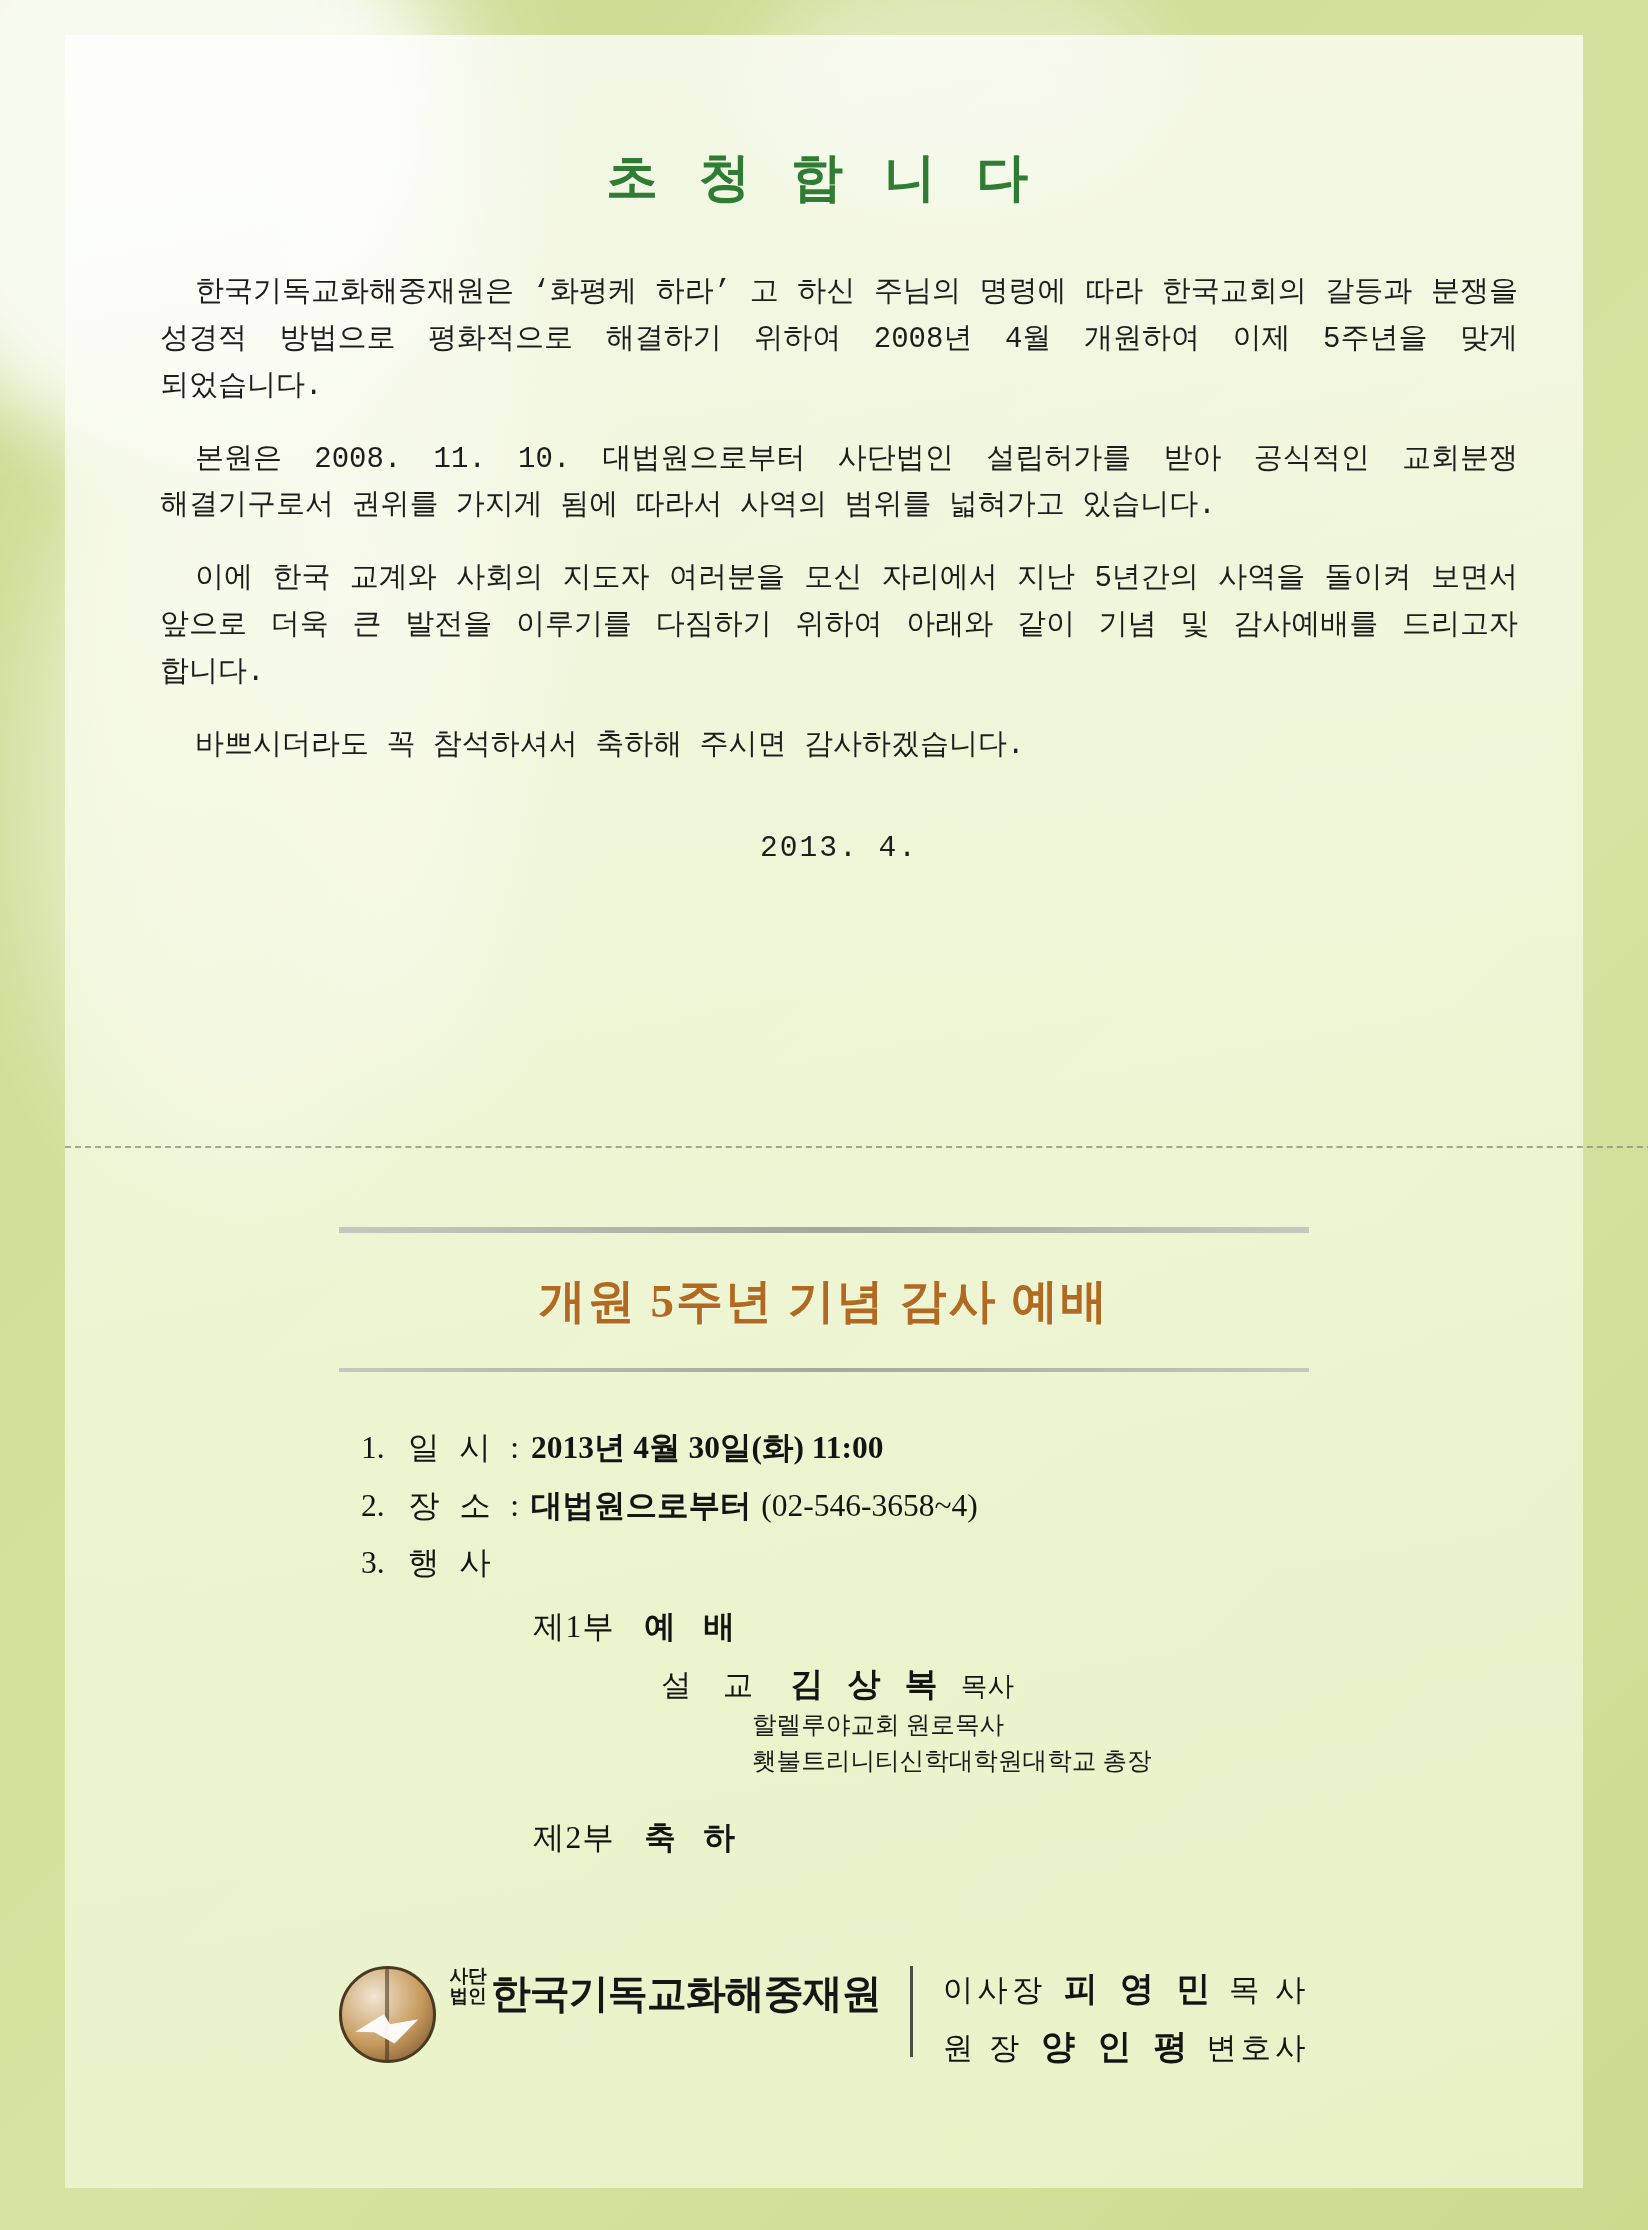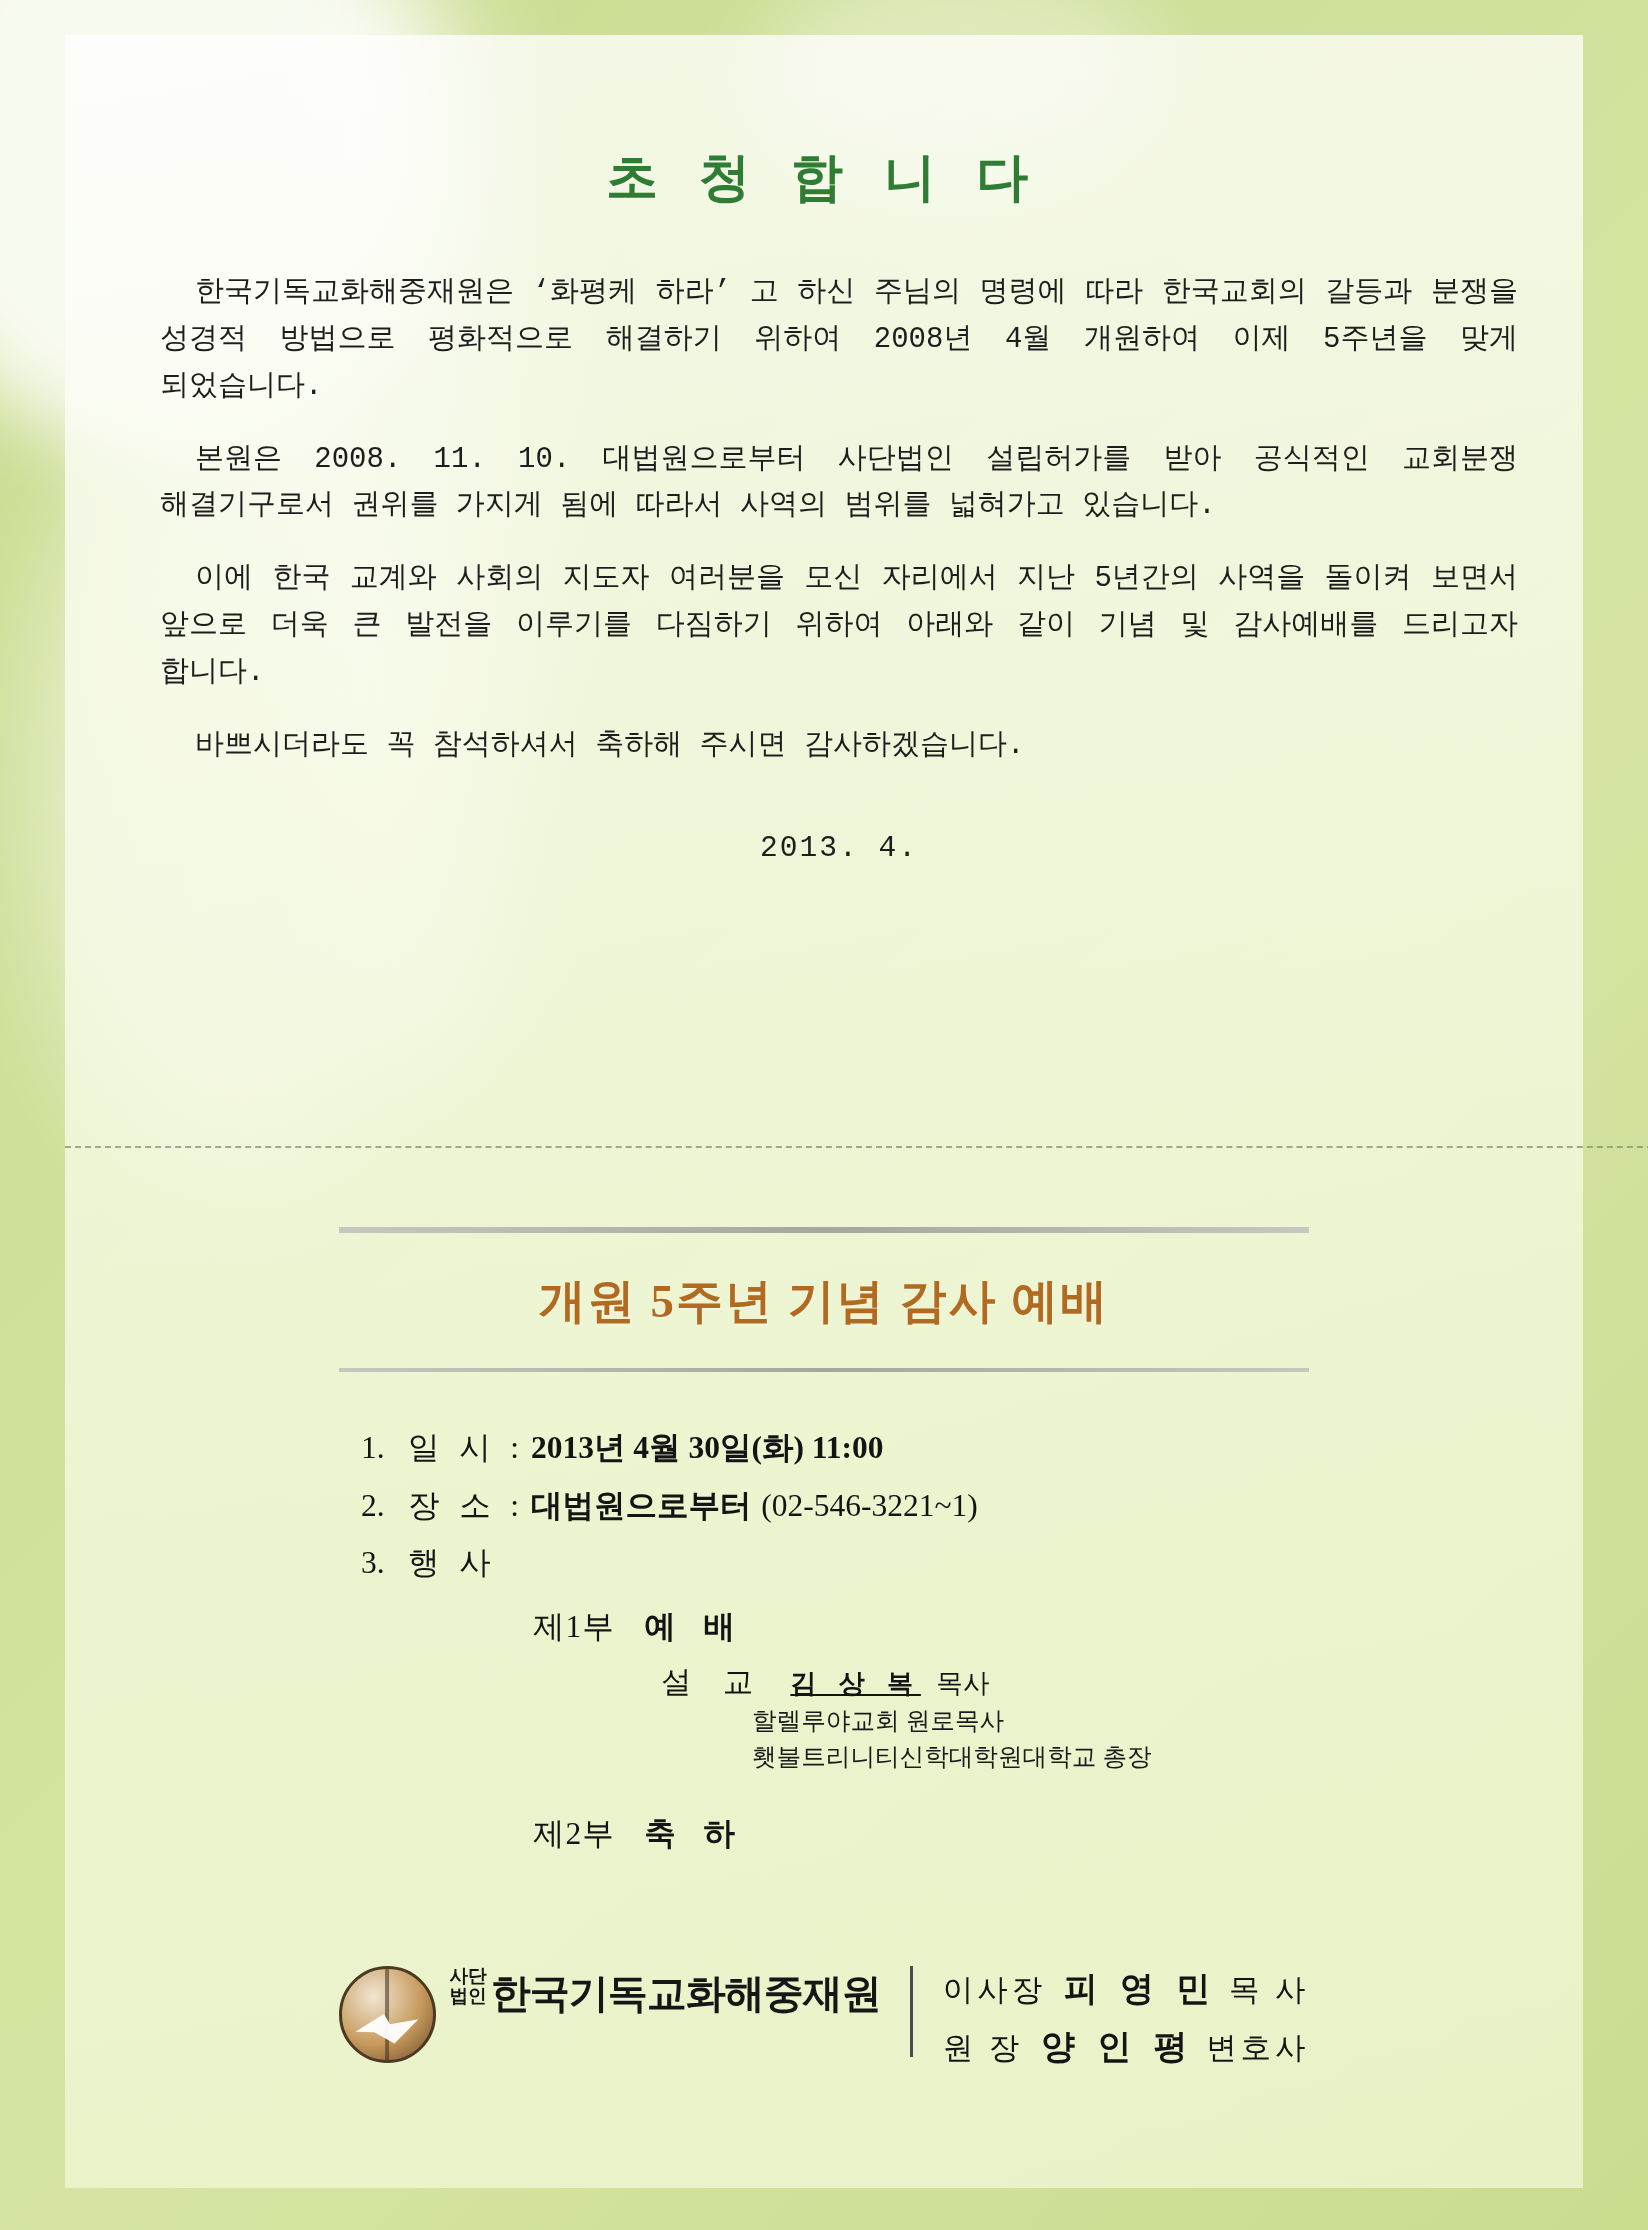--- a/index.html
+++ b/index.html
@@ -155,24 +155,23 @@
     margin-left: 21.7px;
   }
   .preach-row {
     margin-left: 128px;
     font-size: 30.5px;
     margin-top: 13.8px;
   }
   .preach-label { letter-spacing: 11.8px; }
   .preach-name {
     font-weight: bold;
-    font-size: 26px;
+    font-size: 33px;
     letter-spacing: 7.9px;
     margin: 0 7.9px 0 17.7px;
-    text-decoration: underline;
   }
   .preach-title { font-size: 26.6px; }
   .credit {
     margin-left: 219px;
     font-size: 24.6px;
     line-height: 1.45;
     color: #1a1a1a;
   }
   .part2 { margin-top: 39px; }
 
@@ -283,21 +282,21 @@
         <div class="item-row">
           <span class="item-num">1.</span>
           <span class="item-label">일 시 :</span>
           <span class="item-value-bold">2013년 4월 30일(화) 11:00</span>
         </div>
 
         <div class="item-row">
           <span class="item-num">2.</span>
           <span class="item-label">장 소 :</span>
           <span class="item-value-bold">대법원으로부터</span>
-          <span class="item-value-norm" style="margin-left:9.9px">(02-546-3221~1)</span>
+          <span class="item-value-norm" style="margin-left:9.9px">(02-546-3658~4)</span>
         </div>
 
         <div class="item-row">
           <span class="item-num">3.</span>
           <span class="item-label">행 사</span>
         </div>
 
         <div class="sub-block">
           <div class="sub-row">
             <span class="part-label">제1부</span>

